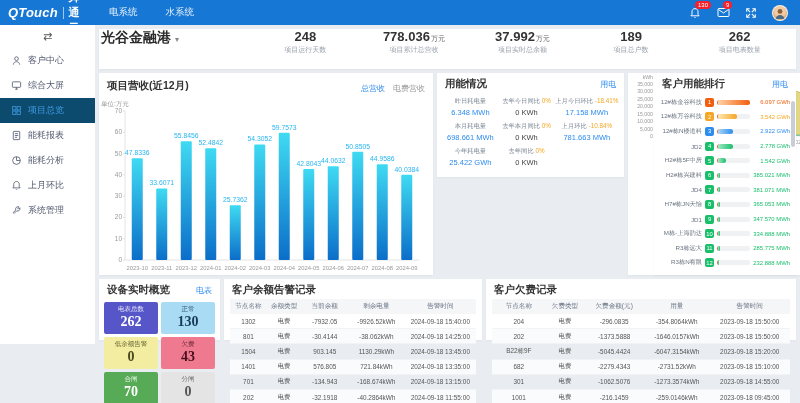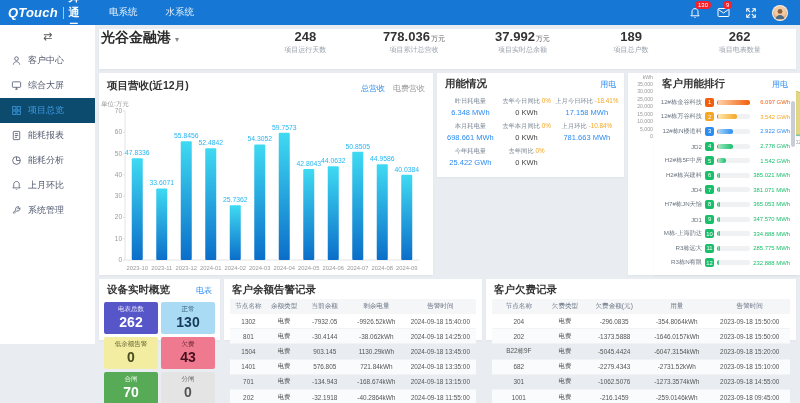--- a/index.html
+++ b/index.html
@@ -73,21 +73,21 @@
     white-space:nowrap; overflow:hidden; }
   .rk-badge { width:9px; height:9px; flex:none; border-radius:2px; color:#fff; font-size:5.8px;
     display:flex; align-items:center; justify-content:center; margin:0 3px; }
   .rk-track { flex:1; height:5px; background:#f0f1f3; border-radius:3px; border-left:1px solid #e06a4a; position:relative; }
   .rk-bar { height:5px; border-radius:3px; }
   .rk-val { width:40px; flex:none; font-size:5.9px; text-align:right; white-space:nowrap; }
   .scrollbar { position:absolute; right:1px; top:28px; width:4px; height:46px; background:#c9ced6; border-radius:2px; cursor:grab; }
 
   
   .bottom-row { flex:1; display:flex; gap:4px; min-height:0; }
-  .dev-panel { width:121px; flex:none; }
+  .dev-panel { width:121px; flex:none;font-family:Liberation Serif, serif; }
   .tiles { display:grid; grid-template-columns:1fr 1fr; gap:3px; padding:3px 5px; }
   .tile { border-radius:2px; text-align:center; padding:3px 0 4px; }
   .tile-l { font-size:6.5px; opacity:.85; }
   .tile-v { font-size:14px; font-weight:bold; line-height:16px; }
   .tbl-panel { flex:none; }
   .tbl-panel.balance { width:258px; }
   .tbl-panel.arrears { flex:1; min-width:0; }
   table { width:100%; border-collapse:collapse; table-layout:fixed; }
   th { font-size:6.6px; color:#6e7887; font-weight:normal; background:#f4f6f8; padding:3px 1px; }
   td { font-size:6.4px; color:#555; text-align:center; padding:2.6px 1px; border-bottom:1px solid #f2f3f5;

